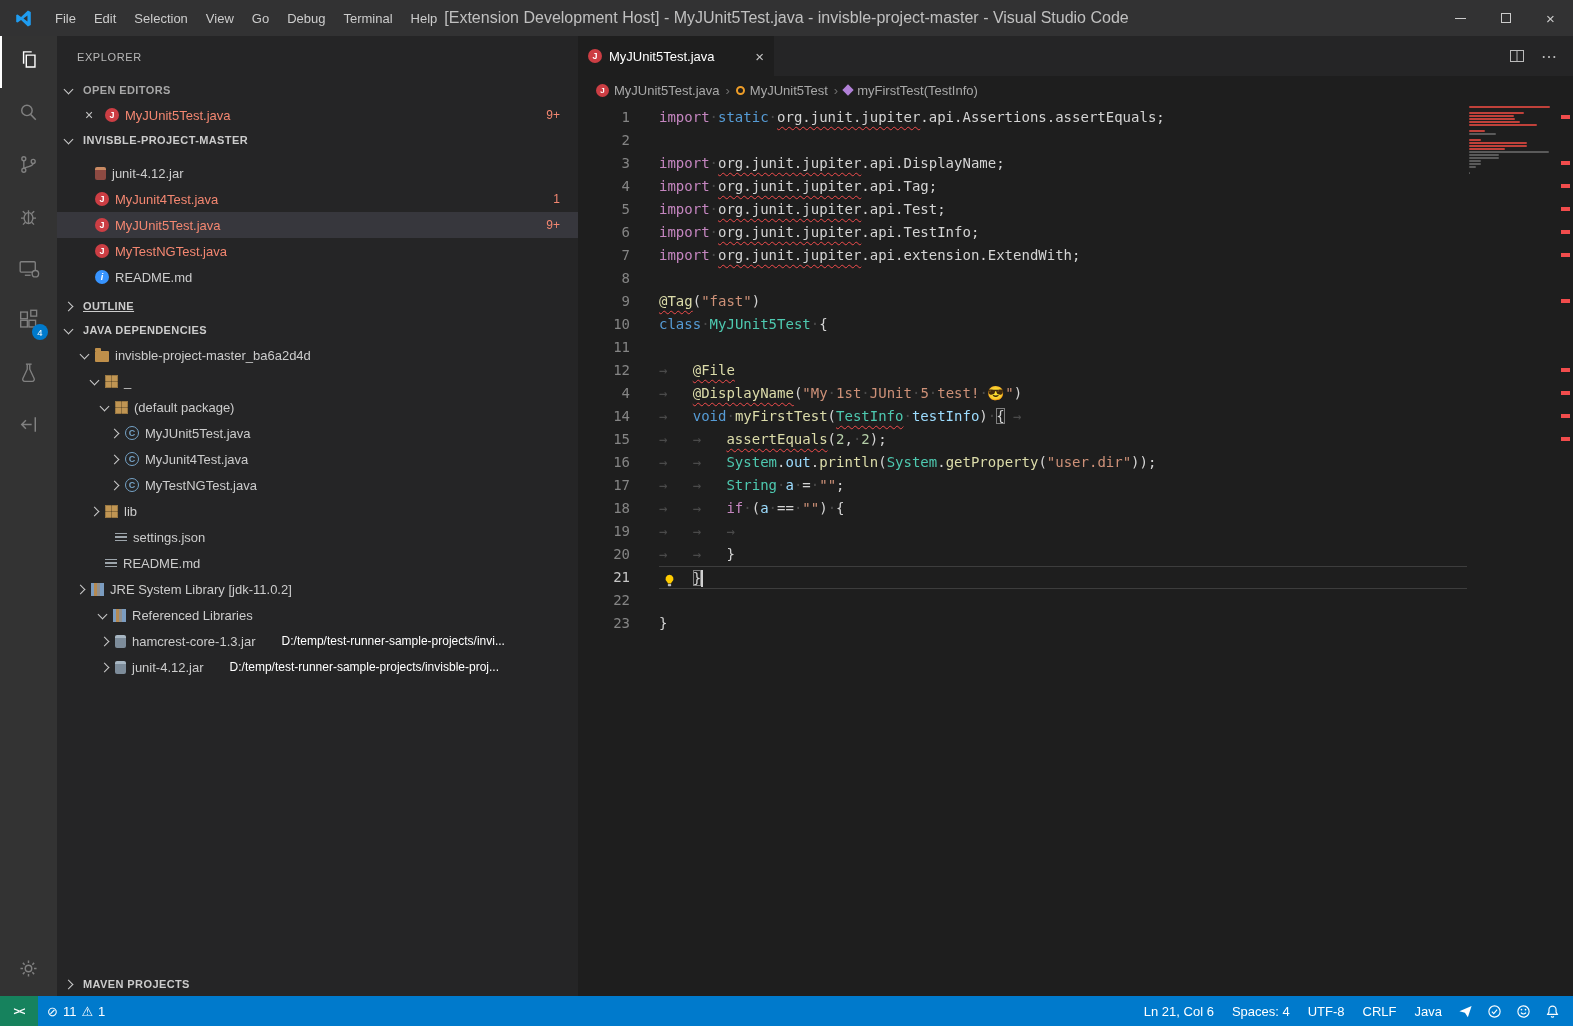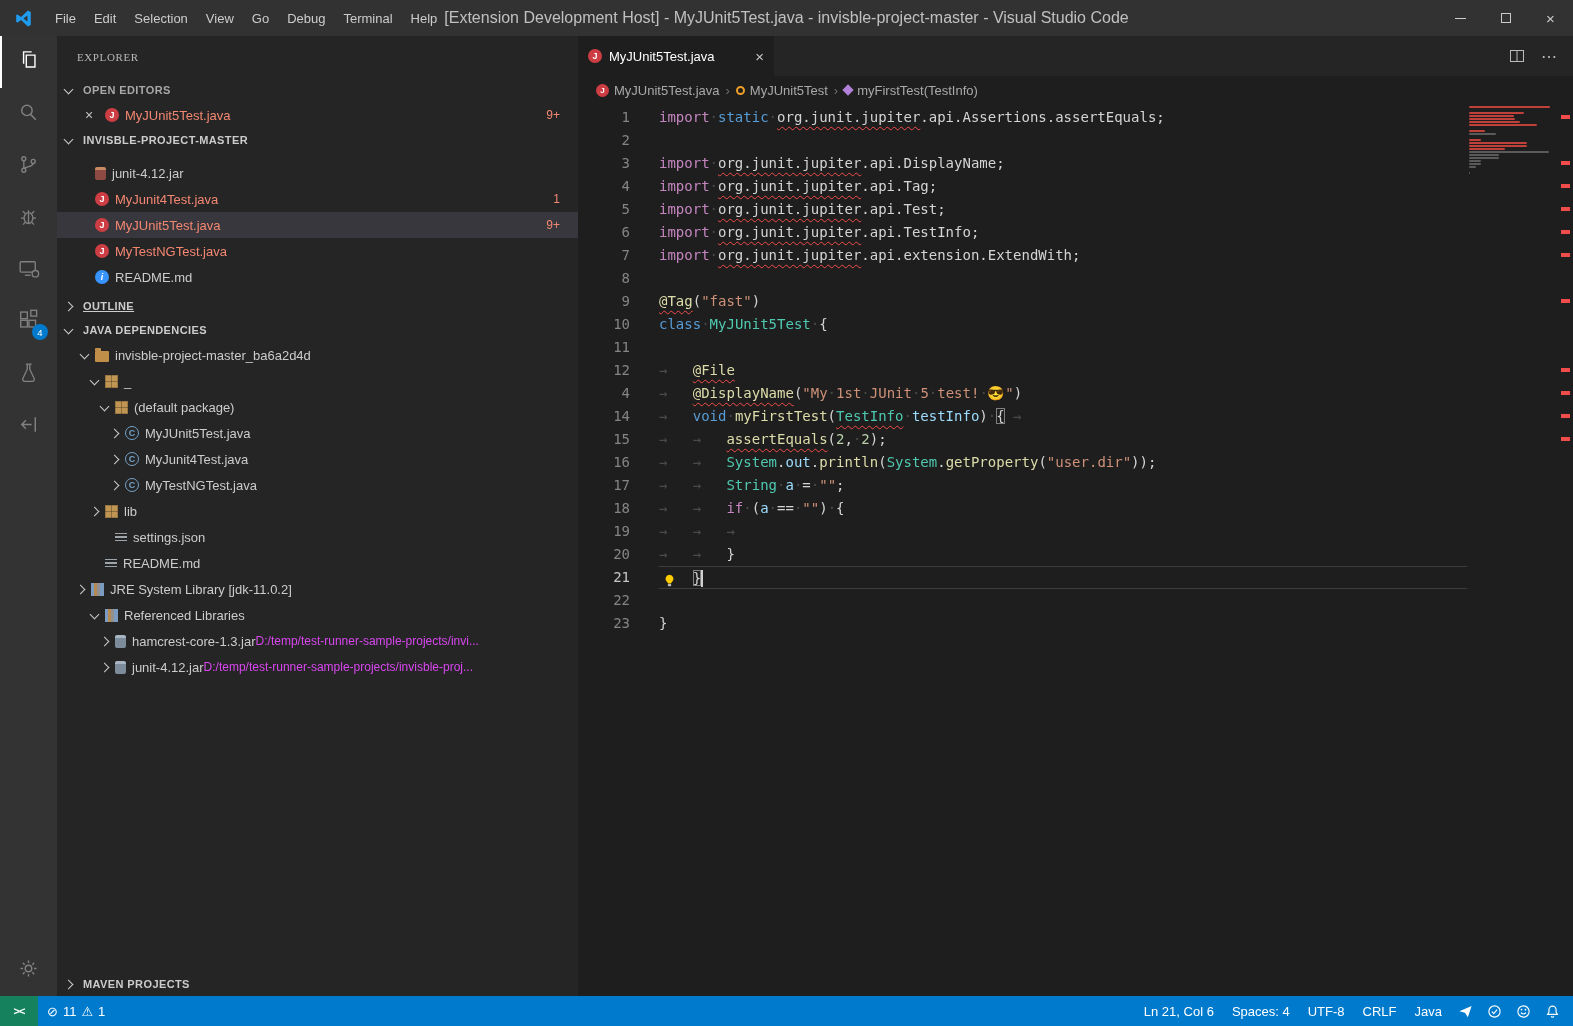--- a/index.html
+++ b/index.html
@@ -23,34 +23,34 @@
 
   
   .activity-bar { width:57px; flex:none; background:#333333; display:flex; flex-direction:column; }
   .ab-item { width:57px; height:52px; display:flex; align-items:center; justify-content:center; color:#818181; position:relative; cursor:pointer; }
   .ab-item.active { color:#ffffff; box-shadow: inset 2px 0 0 #ffffff; }
   .ab-badge { position:absolute; right:9px; bottom:8px; min-width:16px; height:16px; border-radius:9px; background:#007acc; color:#fff; font-size:9.5px; display:flex; align-items:center; justify-content:center; padding:0 3px; }
   .ab-spacer { flex:1; }
 
   
   .sidebar { width:521px; flex:none; background:#252526; display:flex; flex-direction:column; font-size:13px; overflow:hidden; }
-  .sidebar-title { height:42px; display:flex; align-items:center; padding-left:20px; font-size:11px; letter-spacing:.6px; color:#b8b8b8;font-family:Liberation Serif, serif; }
+  .sidebar-title { height:42px; display:flex; align-items:center; padding-left:20px; font-size:11px; letter-spacing:.6px; color:#b8b8b8; }
   .pane-header { height:24px; flex:none; display:flex; align-items:center; padding-left:4px; font-size:11px; font-weight:bold; letter-spacing:.4px; color:#cccccc; cursor:pointer; }
   .pane-header.dim .ph-label { color:#a8a8a8; }
   .ph-label { margin-left:6px; }
   .mt4 { margin-top:4px;text-decoration:underline; }
   .row { height:26px; flex:none; display:flex; align-items:center; position:relative; padding-right:28px; cursor:pointer; color:#cccccc; white-space:nowrap; overflow:hidden; }
   .row.selected { background:#37373d; }
   .oe-row { padding-left:28px; height:26px; }
   .oe-close { width:18px; color:#c5c5c5; font-size:14px; flex:none; }
   .proj-row { padding-left:36px; }
   .label { margin-left:1px; }
   .label.err { color:#f48771; }
   .row-badge { position:absolute; right:18px; color:#f48771; font-size:12px; }
-  .desc { color:#d946ef; font-size:12px; margin-left:0; overflow:hidden; text-overflow:ellipsis; }
+  .desc { color:#ffffff; font-size:12px; margin-left:26px; overflow:hidden; text-overflow:ellipsis; }
   .proj-list { margin-top:8px; }
   .sb-spacer { flex:1; }
 
   
   .chev { width:16px; height:16px; flex:none; position:relative; }
   .chev::before { content:''; position:absolute; left:4px; top:4px; width:6px; height:6px; border-right:1.2px solid #cccccc; border-bottom:1.2px solid #cccccc; transform:rotate(45deg); }
   .chev.right::before { transform:rotate(-45deg); left:4px; top:5px; }
   .chev.none::before { display:none; }
 
   
@@ -315,21 +315,21 @@
           <div class="row" style="padding-left: 30px;">
             <span class="chev none"></span>
             <span class="ticon ticon-markdown"></span>
             <span class="label">README.md</span>
           </div>
           <div class="row" style="padding-left: 16px;">
             <span class="chev right"></span>
             <span class="ticon ticon-library"></span>
             <span class="label">JRE System Library [jdk-11.0.2]</span>
           </div>
-          <div class="row" style="padding-left: 30px;">
+          <div class="row" style="padding-left: 38px;">
             <span class="chev down"></span>
             <span class="ticon ticon-library"></span>
             <span class="label">Referenced Libraries</span>
           </div>
           <div class="row" style="padding-left: 40px;">
             <span class="chev right"></span>
             <span class="ticon ticon-jar-ref"></span>
             <span class="label">hamcrest-core-1.3.jar</span>
             <span class="desc">D:/temp/test-runner-sample-projects/invi...</span>
           </div>

